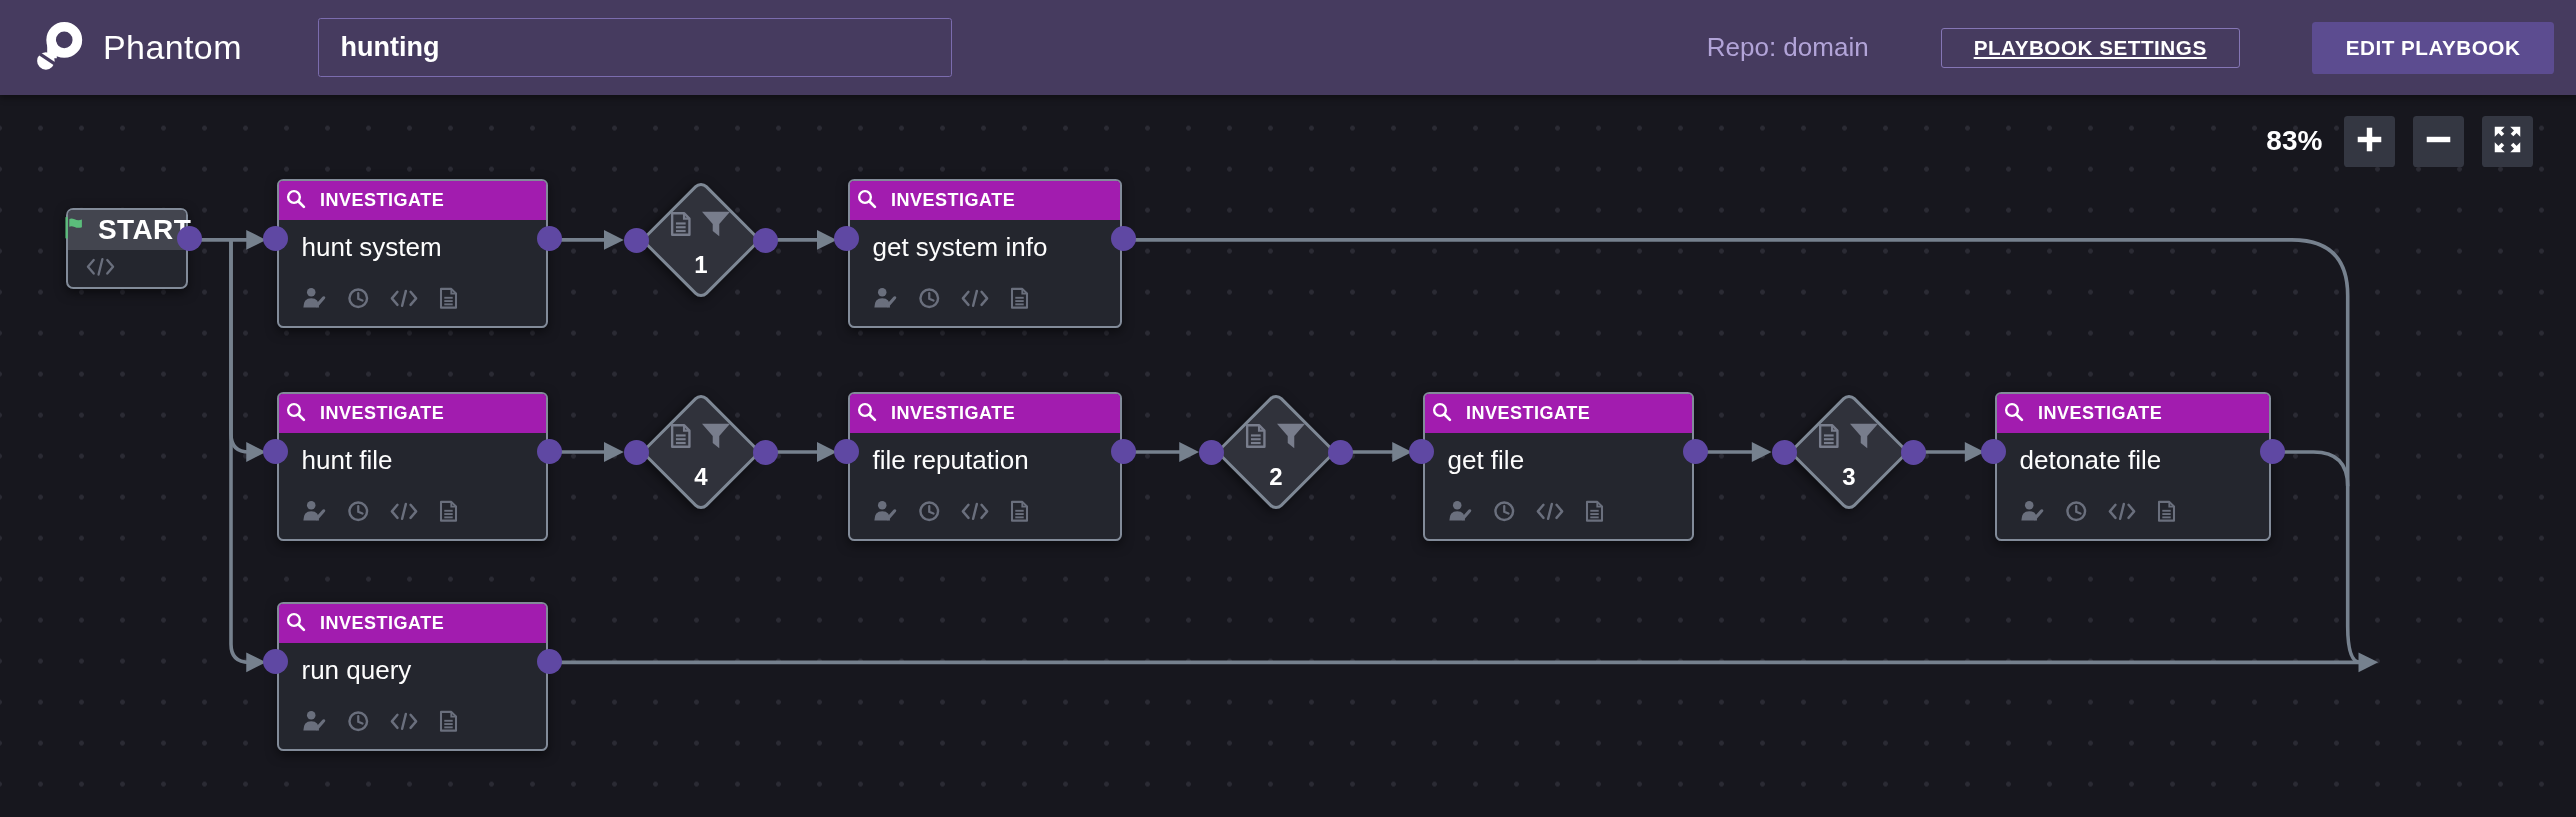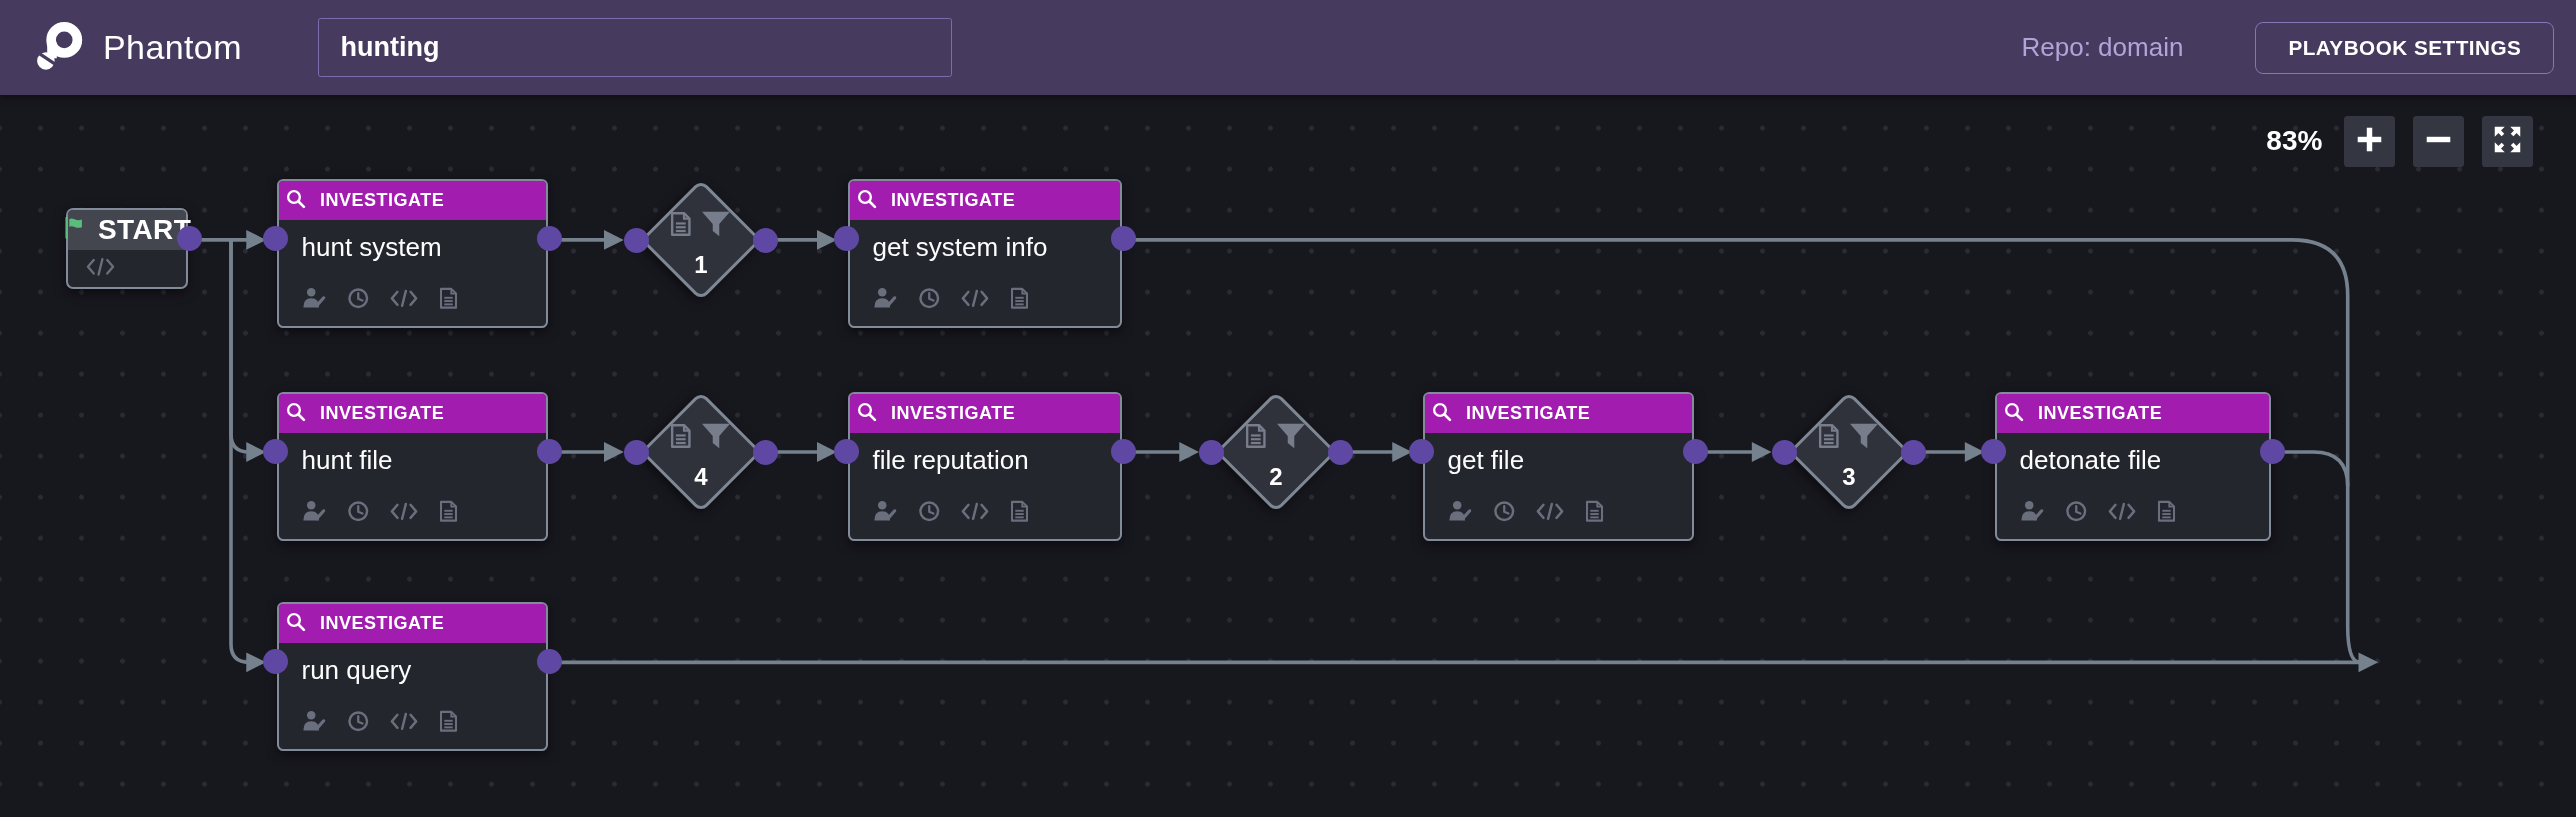--- a/index.html
+++ b/index.html
@@ -9,23 +9,23 @@
   
   .topbar{position:absolute;left:0;top:0;width:2576px;height:95px;background:#463b5f;
           display:flex;align-items:center;z-index:10;box-shadow:0 1.8px 7.2px rgba(0,0,0,.45);}
   .brand{display:flex;align-items:center;gap:16px;margin-left:31px;}
   .brand-name{color:#ffffff;font-size:34px;font-weight:300;letter-spacing:0.4px;}
   .name-input{position:absolute;left:274px;top:18px;width:634px;height:59px;box-sizing:border-box;
           background:transparent;border:1.8px solid #7b6cae;border-radius:2.7px;color:#ffffff;
           font-size:27px;font-weight:bold;padding:0 21.6px;font-family:inherit;outline:none;margin-left:44px;}
   .tb-right{margin-left:auto;display:flex;align-items:center;gap:72px;padding-right:21.6px;}
   .repo{color:#b2a4d8;font-size:26px;white-space:nowrap;}
-  .btn-outline{height:52px;padding:0 32px;display:flex;align-items:center;border:1.8px solid #8576b5;
-          border-radius:8px;color:#fff;font-size:20.7px;font-weight:bold;letter-spacing:0.5px;
-          background:transparent;box-sizing:border-box;cursor:pointer;white-space:nowrap;}
+  .btn-outline{height:40px;padding:0 32px;display:flex;align-items:center;border:1.8px solid #8576b5;
+          border-radius:3px;color:#fff;font-size:20.7px;font-weight:bold;letter-spacing:0.5px;
+          background:transparent;box-sizing:border-box;cursor:pointer;white-space:nowrap;text-decoration:underline;}
   .btn-fill{height:52px;padding:0 34px;display:flex;align-items:center;background:#5c4c90;
           border-radius:3.6px;color:#fff;font-size:20.7px;font-weight:bold;letter-spacing:0.5px;
           border:none;cursor:pointer;white-space:nowrap;}
 
   
   .canvas{position:absolute;left:0;top:95px;width:2576px;height:723px;
           background-color:#17171e;
           background-image:radial-gradient(circle,#2b2b34 2.1px,rgba(0,0,0,0) 2.6px);
           background-size:41px 41px;background-position:20px 12.6px;}
   .edges{position:absolute;left:0;top:0;width:2576px;height:723px;}
@@ -85,20 +85,21 @@
         </svg>
       </span>
       <span class="brand-name">Phantom</span>
     </div>
 
     <input class="name-input" type="text" value="hunting" style="">
 
     <div class="tb-right">
       <span class="repo">Repo: domain</span>
       <div class="btn-outline">PLAYBOOK SETTINGS</div>
+      <div class="btn-fill">EDIT PLAYBOOK</div>
     </div>
   </div>
 
   <div class="canvas">
 
     <svg class="edges" viewBox="0 0 2866 804" width="2576" height="723">
 
       <path d="M209,161 H276"></path>
       <polygon points="296,161 274,150 274,172"></polygon>
 

